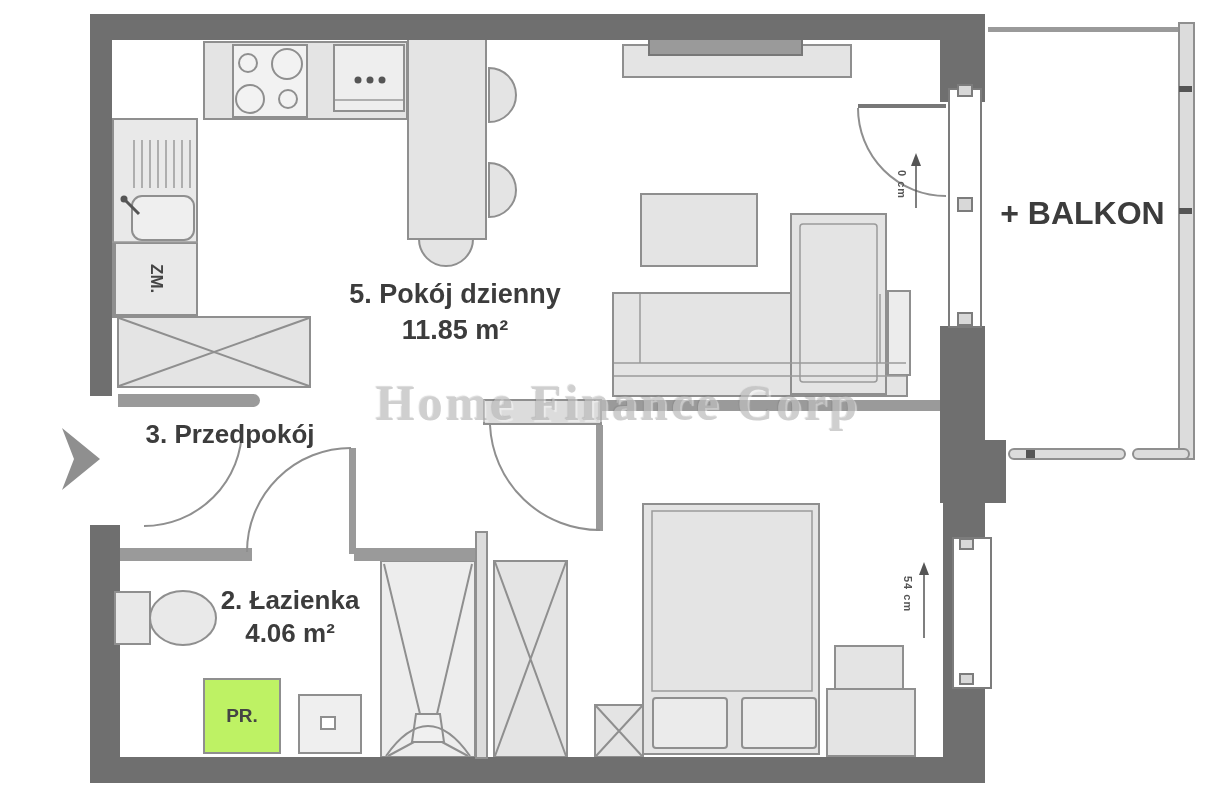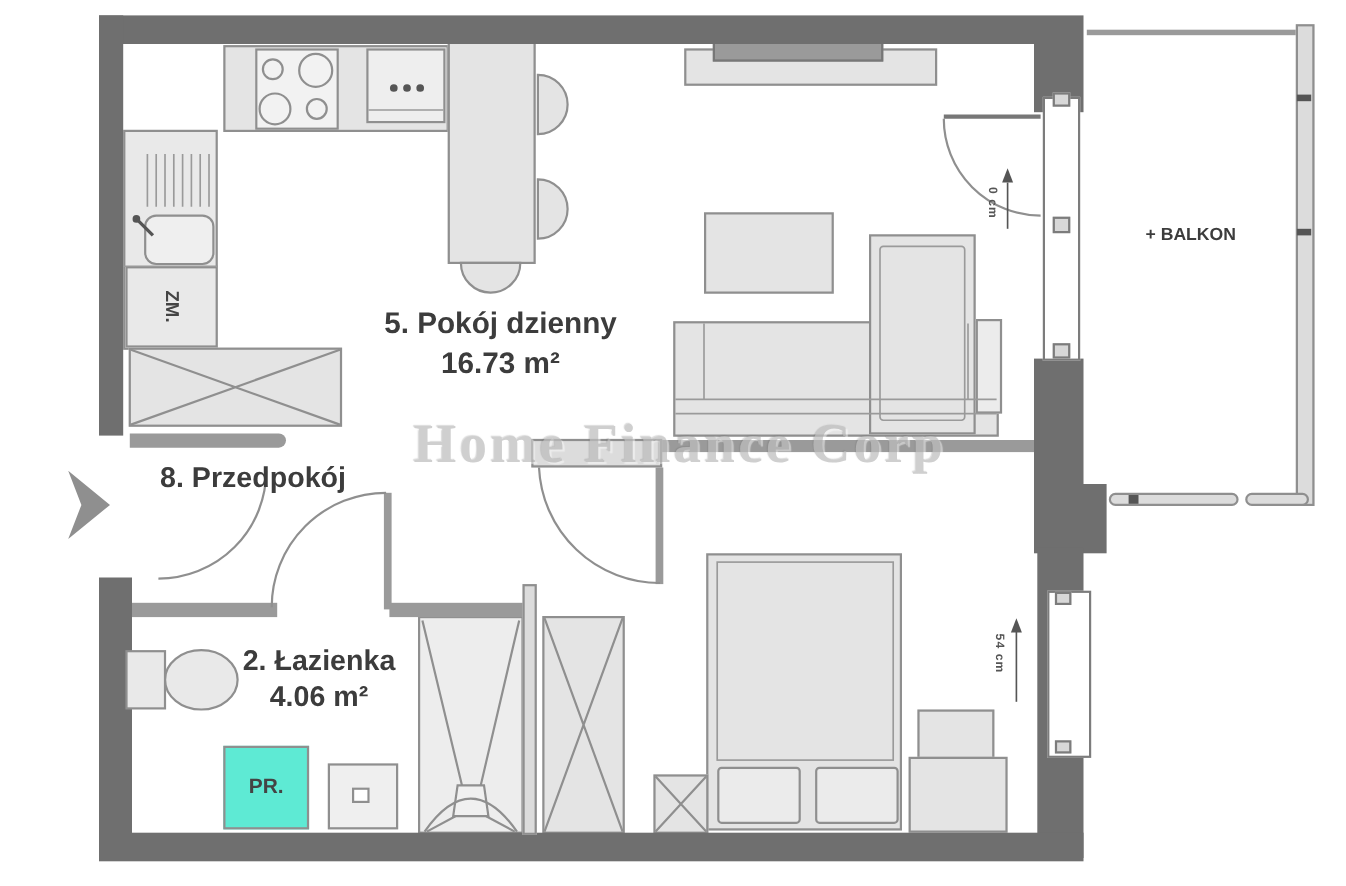--- a/index.html
+++ b/index.html
@@ -84,21 +84,21 @@
   <div class="f z1" style="left:887px;top:290px;width:24px;height:86px;background:#ececec;"></div>
 
   <div class="f z1" style="left:642px;top:503px;width:178px;height:252px;"></div>
   <div class="f z1" style="left:652px;top:697px;width:76px;height:52px;background:#ebebeb;border-radius:4px;"></div>
   <div class="f z1" style="left:741px;top:697px;width:76px;height:52px;background:#ebebeb;border-radius:4px;"></div>
   <div class="f z1" style="left:594px;top:704px;width:50px;height:54px;"></div>
   <div class="f z1" style="left:834px;top:645px;width:70px;height:45px;"></div>
   <div class="f z1" style="left:826px;top:688px;width:90px;height:69px;"></div>
   <div class="f z1" style="left:493px;top:560px;width:75px;height:198px;"></div>
 
-  <div class="f z1" style="left:203px;top:678px;width:78px;height:76px;background:#5eead4;display:flex;align-items:center;justify-content:center;">
+  <div class="f z1" style="left:203px;top:678px;width:78px;height:76px;background:#bef264;display:flex;align-items:center;justify-content:center;">
     <span style="font-size:19px;font-weight:700;color:#444;">PR.</span>
   </div>
   <div class="f z1" style="left:298px;top:694px;width:64px;height:60px;background:#efefef;"></div>
   <div class="f z1" style="left:320px;top:716px;width:16px;height:14px;background:#fff;"></div>
   <div class="f z1" style="left:380px;top:560px;width:96px;height:198px;background:#ededed;"></div>
 
   <svg id="svgov" width="1224" height="805">
 
     <g>
       <circle class="ln" cx="248" cy="63" r="9"></circle>
@@ -164,30 +164,30 @@
       <polygon points="916,153 911,166 921,166" fill="#555"></polygon>
     </g>
     <g>
       <path d="M924,638 V574" stroke="#555" stroke-width="1.5"></path>
       <polygon points="924,562 919,575 929,575" fill="#555"></polygon>
     </g>
   </svg>
 
   <div class="lbl z5" style="left:320px;top:276px;width:270px;font-size:27px;line-height:36px;">
     <div>5. Pokój dzienny</div>
-    <div>16.73 m²</div>
+    <div>11.85 m²</div>
   </div>
   <div class="lbl z5" style="left:110px;top:418px;width:240px;font-size:26px;line-height:33px;">
-    <div>8. Przedpokój</div>
+    <div>3. Przedpokój</div>
   </div>
   <div class="lbl z5" style="left:190px;top:584px;width:200px;font-size:26px;line-height:33px;text-align:center;">
     <div>2. Łazienka</div>
     <div>4.06 m²</div>
   </div>
-  <div class="lbl z5" style="left:995px;top:198px;width:175px;font-size:16px;line-height:31px;text-align:center;">
+  <div class="lbl z5" style="left:995px;top:198px;width:175px;font-size:32px;line-height:31px;text-align:center;">
     <div>+ BALKON</div>
   </div>
 
   <div class="dim z5" style="left:896px;top:170px;height:60px;">0 cm</div>
   <div class="dim z5" style="left:902px;top:576px;height:66px;">54 cm</div>
 
   <div id="watermark" style="left:278px;top:374px;width:680px;font-family:Liberation Serif, serif;">Home Finance Corp</div>
 
 </div>
 

